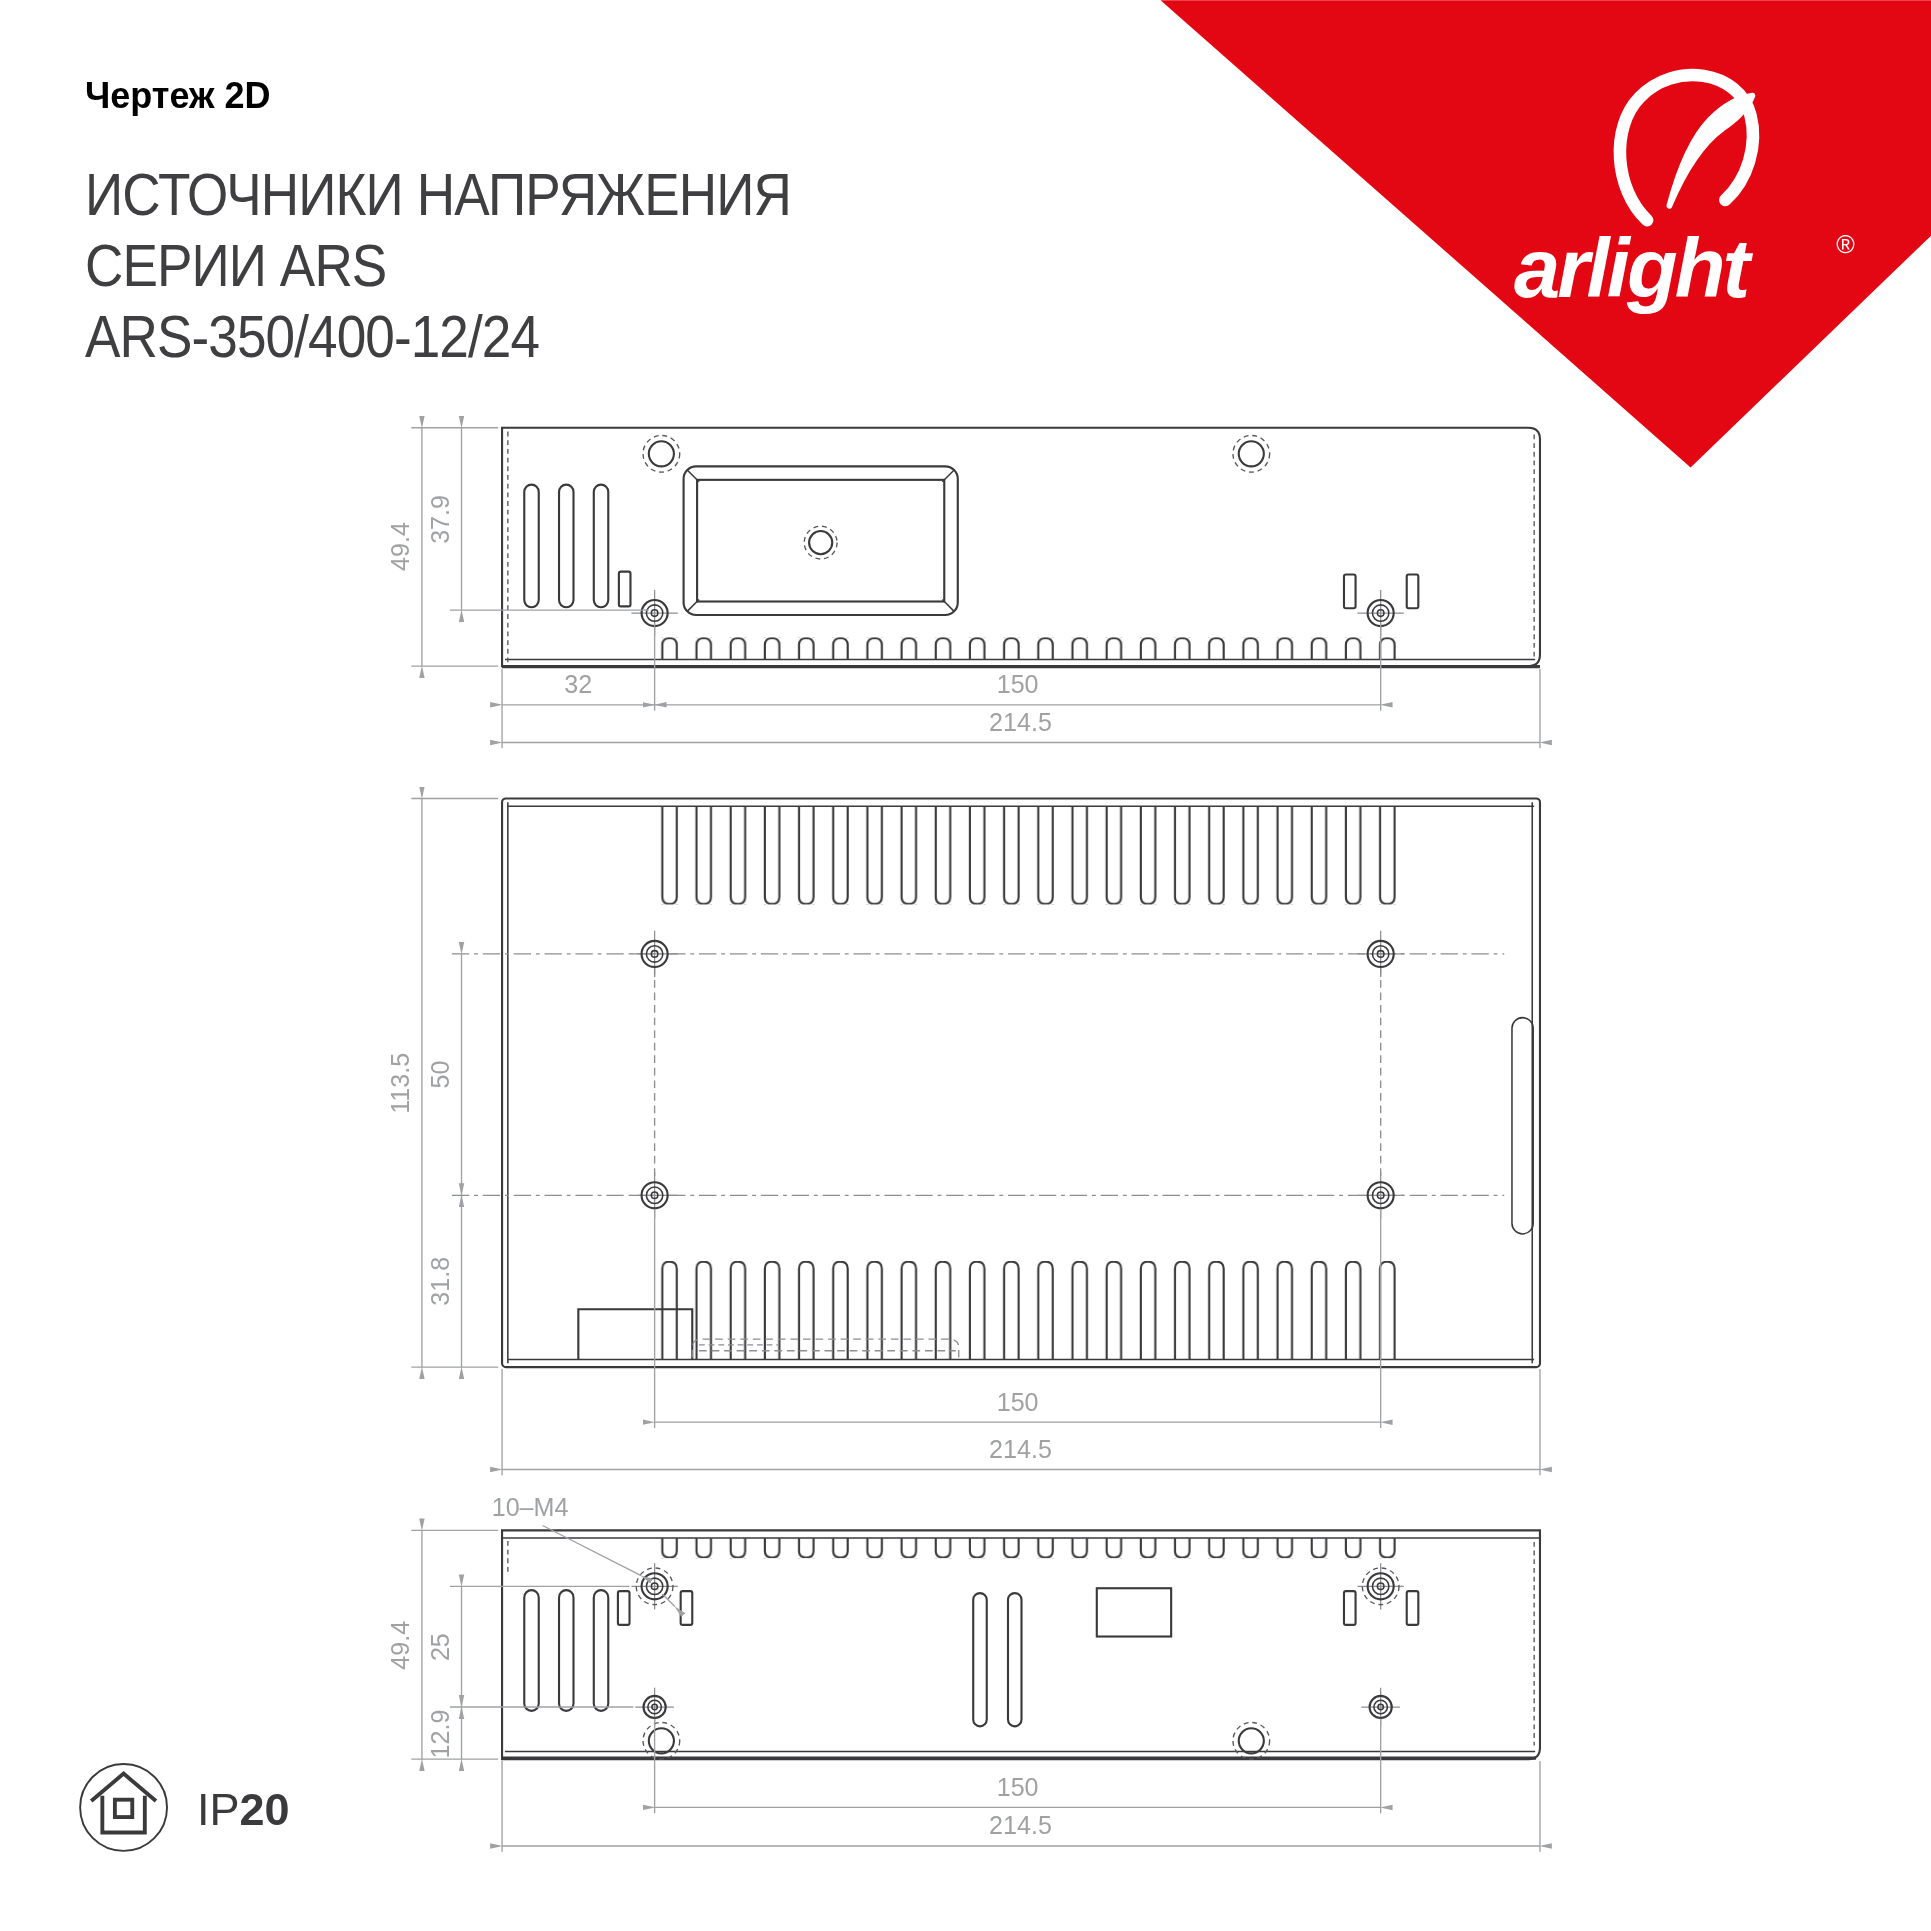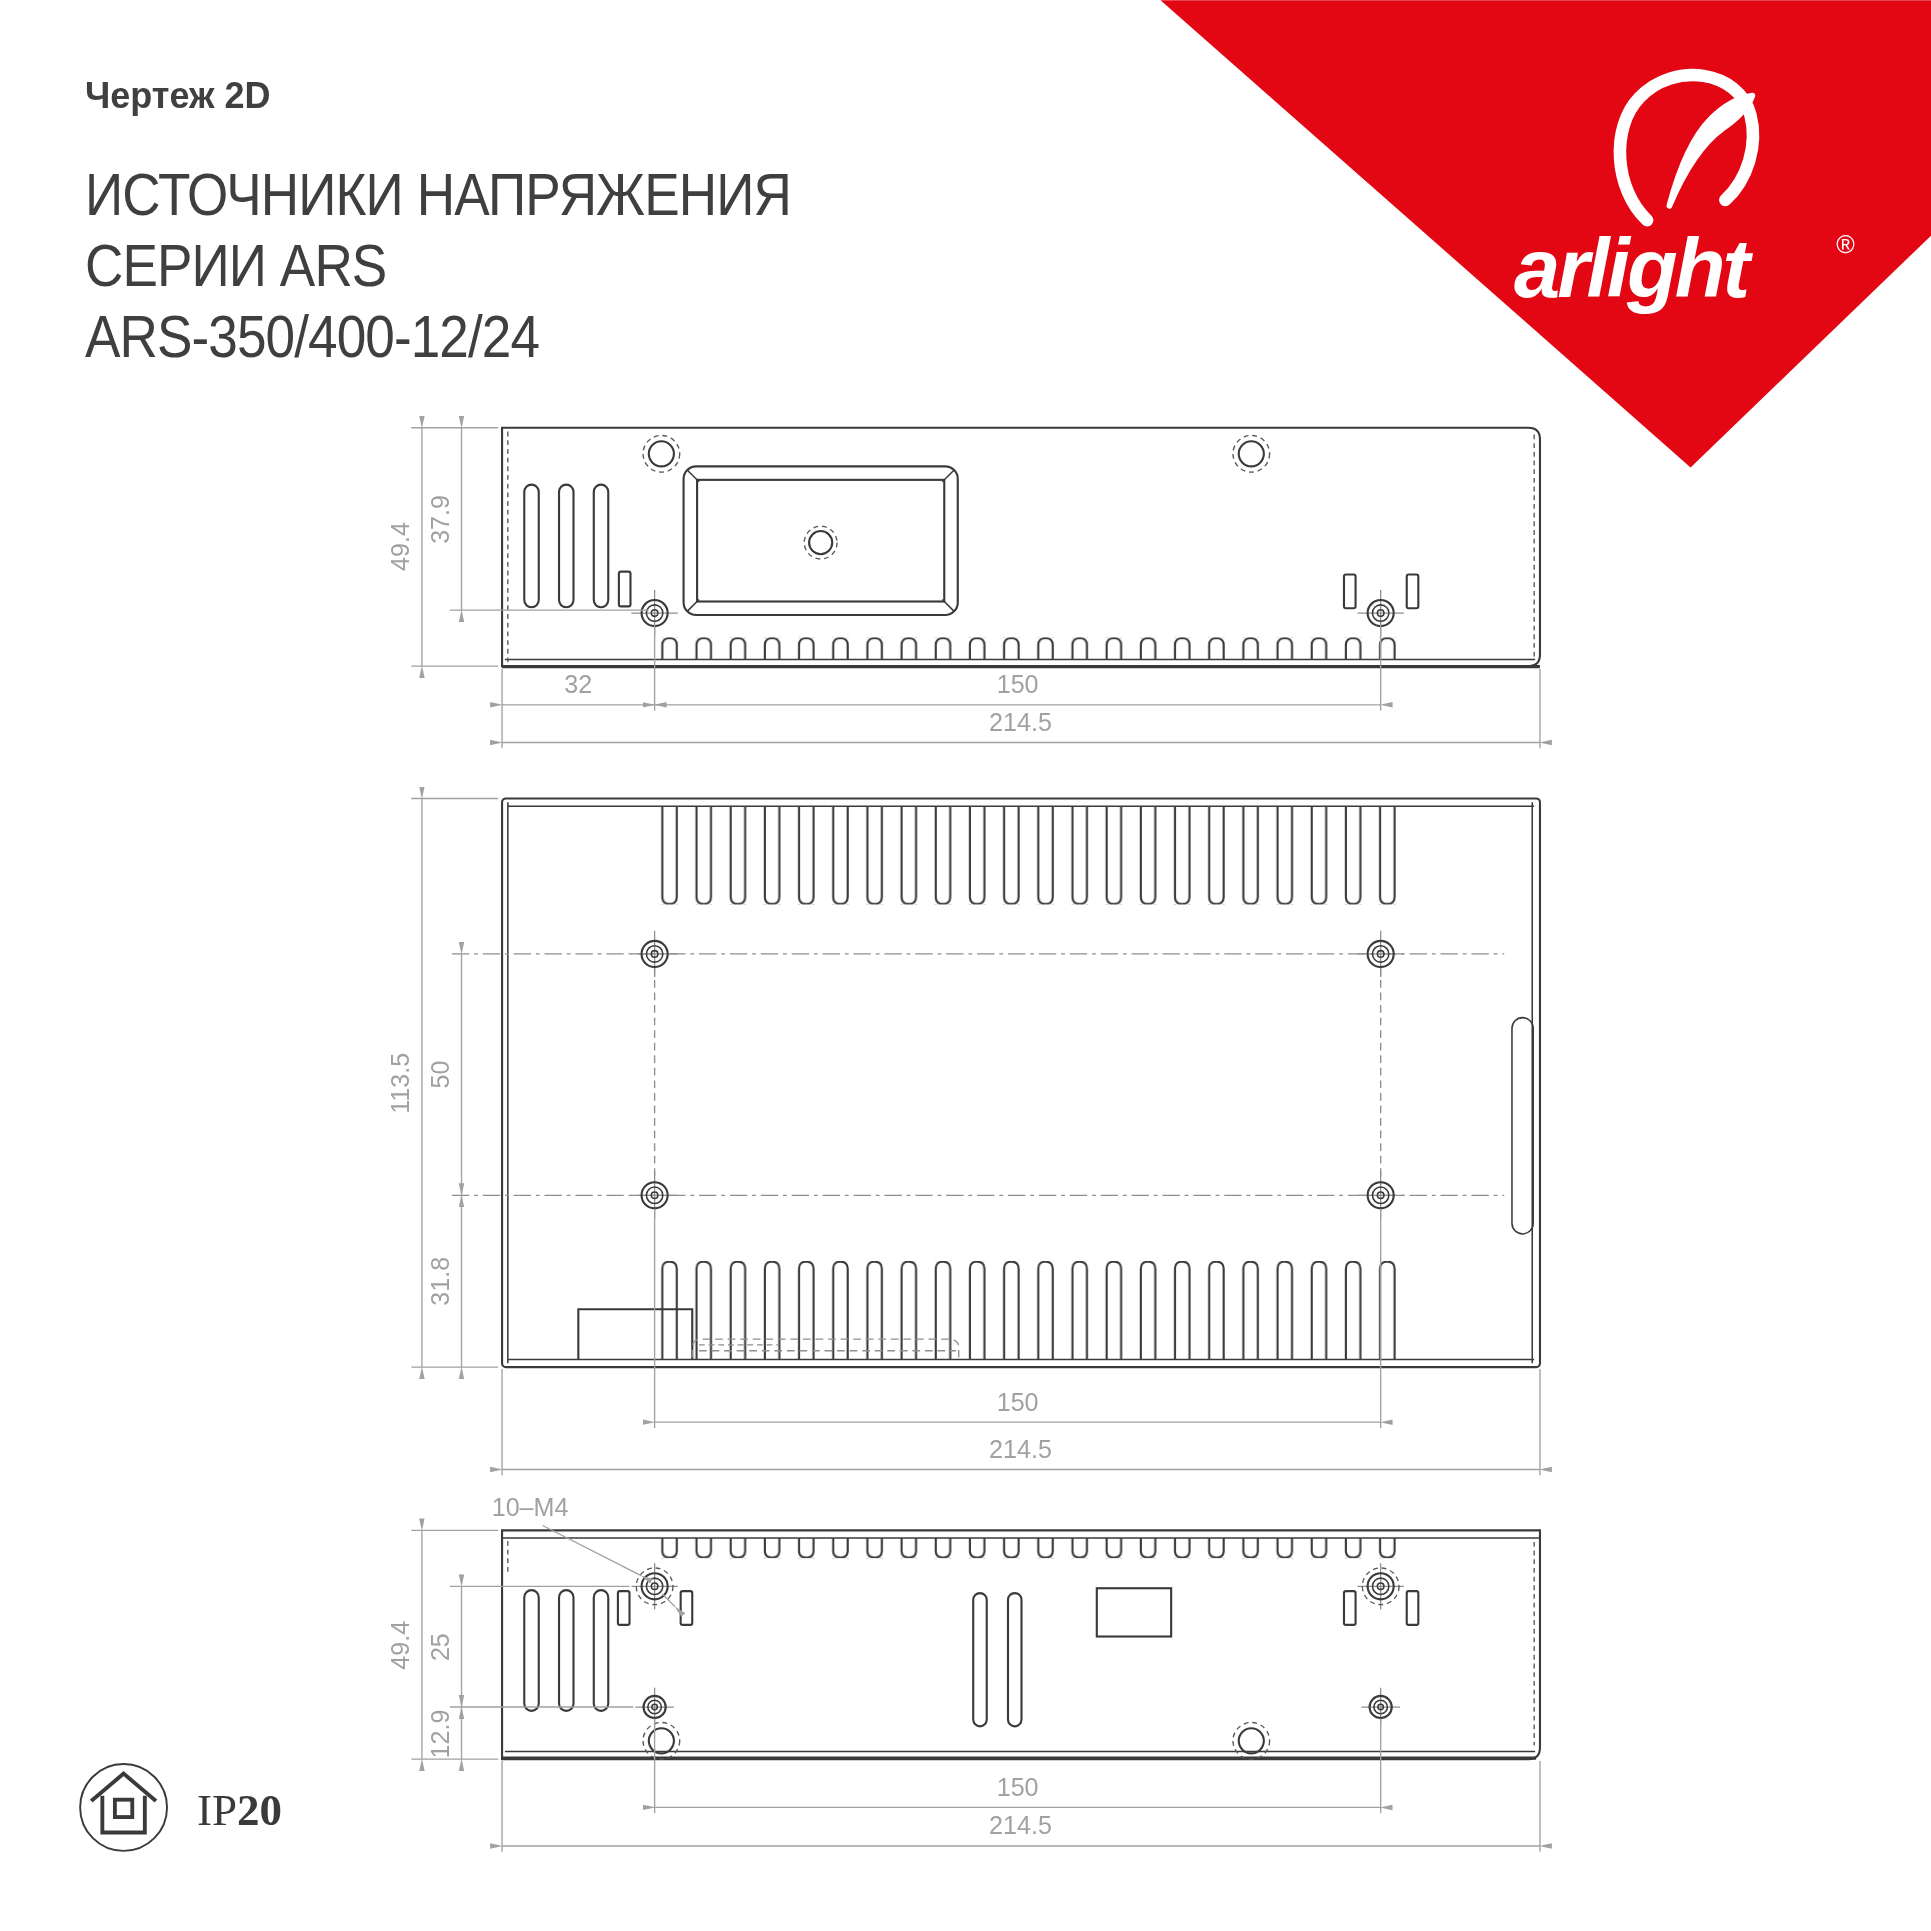--- a/index.html
+++ b/index.html
@@ -1,39 +1,39 @@
 <!DOCTYPE html>
 <html><head>
 <meta charset="utf-8">
 <style>
   html,body{margin:0;padding:0;background:#ffffff;}
   #page{position:relative;width:1931px;height:1931px;background:#fff;overflow:hidden;
         font-family:"Liberation Sans",sans-serif;}
   
-  #eyebrow{position:absolute;left:85px;top:75px;font-size:36px;font-weight:700;color:#404040;}
+  #eyebrow{position:absolute;left:85px;top:75px;font-size:36px;font-weight:700;color:#000000;}
   #title{position:absolute;left:85px;top:160px;font-size:59px;font-weight:400;color:#3F3F41;
          line-height:71px;letter-spacing:-1px;transform:scaleX(.90);transform-origin:left top;white-space:nowrap;}
   
   #corner{position:absolute;left:0;top:0;width:1931px;height:483px;}
   #brand-text{font-style:italic;font-weight:700;font-size:86px;letter-spacing:-3px;fill:#ffffff;}
   #brand-reg{font-size:26px;fill:#ffffff;font-style:normal;}
   
   #draw{position:absolute;left:0;top:0;width:1931px;height:1931px;}
   .b{stroke:#3A3A3C;stroke-width:2.2;fill:none;}
   .bt{stroke:#3A3A3C;stroke-width:1.6;fill:none;}
   .bk{stroke:#3A3A3C;stroke-width:3.4;fill:none;}
   .dsh{stroke:#55575A;stroke-width:1.4;fill:none;stroke-dasharray:5 4;}
   .dim{stroke:#9FA1A3;stroke-width:1.4;fill:none;}
   .dimdd{stroke:#8C8E90;stroke-width:1.3;fill:none;stroke-dasharray:18 5 4 5;}
   .dimds{stroke:#8C8E90;stroke-width:1.4;fill:none;stroke-dasharray:8 5;}
   .xh{stroke:#8C8E90;stroke-width:1.3;fill:none;}
   .lbl{fill:#9FA1A3;font-size:26px;font-family:"Liberation Sans",sans-serif;}
   .mid{text-anchor:middle;}
   
-  #ip-badge-text{position:absolute;left:197px;top:1784px;font-size:45px;color:#3A3A3C;font-family:Liberation Serif, serif;}
+  #ip-badge-text{position:absolute;left:197px;top:1784px;font-size:45px;color:#3A3A3C;}
   #ip-badge-text b{font-weight:700;}
 </style>
 </head>
 <body>
 
 <div id="page">
 
   <svg id="corner" viewBox="0 0 2000 500">
     <polygon points="1202,0 2000,0 2000,244 1751,484" fill="#E30613"></polygon>
     <g>

